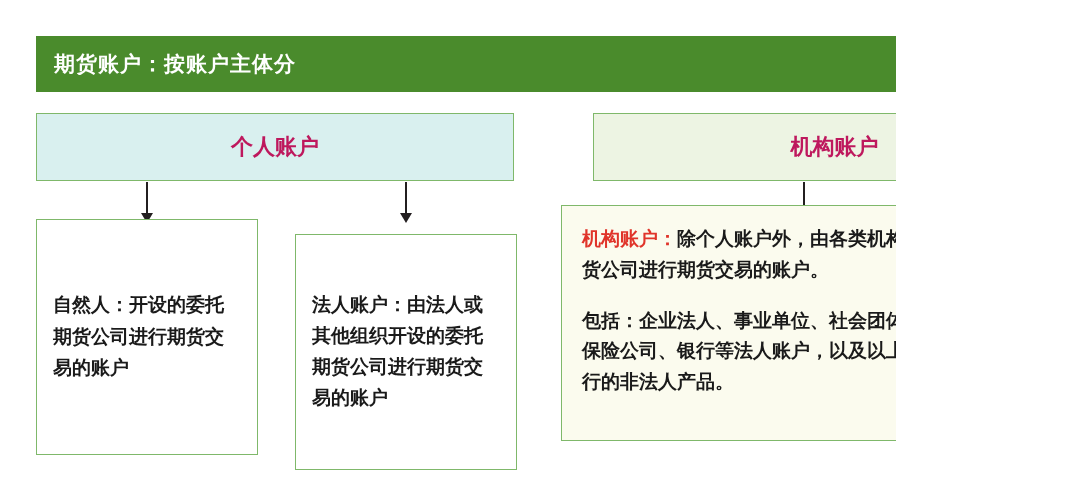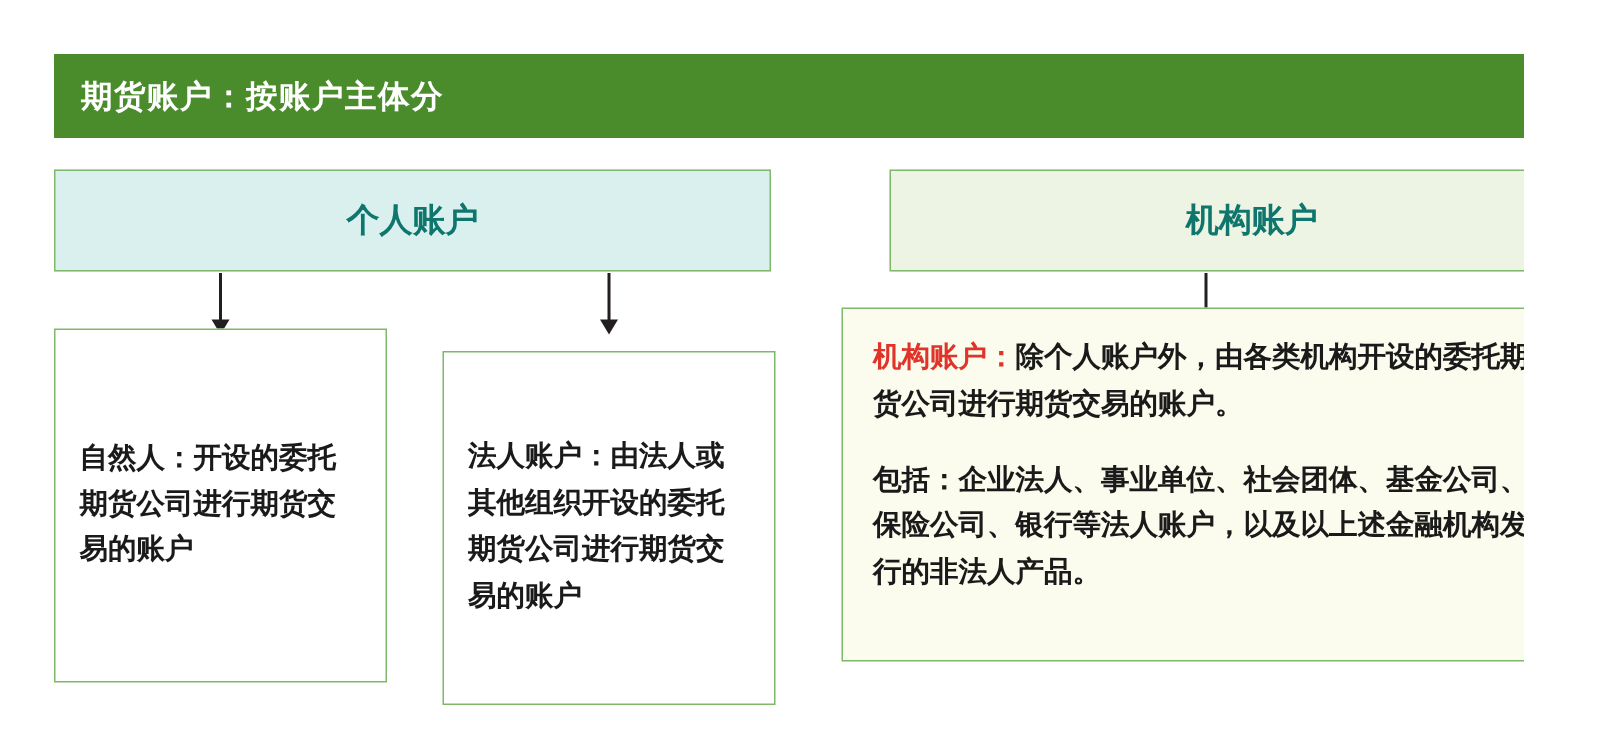--- a/index.html
+++ b/index.html
@@ -5,21 +5,21 @@
   html, body {
     margin: 0;
     padding: 0;
     background: #ffffff;
   }
   body {
     font-family: "Liberation Serif", "DejaVu Serif", serif;
   }
   #canvas {
     position: relative;
-    width: 1016px;
+    width: 896px;
     height: 489px;
     background: #ffffff;
     overflow: hidden;
   }
 
   
   .header-bar {
     position: absolute;
     left: 36px;
     top: 36px;
@@ -44,21 +44,21 @@
     position: absolute;
     top: 113px;
     height: 68px;
     border: 1.5px solid #7fb86a;
     box-sizing: border-box;
     display: flex;
     align-items: center;
     justify-content: center;
     font-size: 22px;
     font-weight: bold;
-    color: #0f766e;
+    color: #be185d;
   }
   .l2-personal {
     left: 36px;
     width: 478px;
     background: #d9f0ef;
   }
   .l2-institution {
     left: 593px;
     width: 483px;
     background: #edf4e3;

